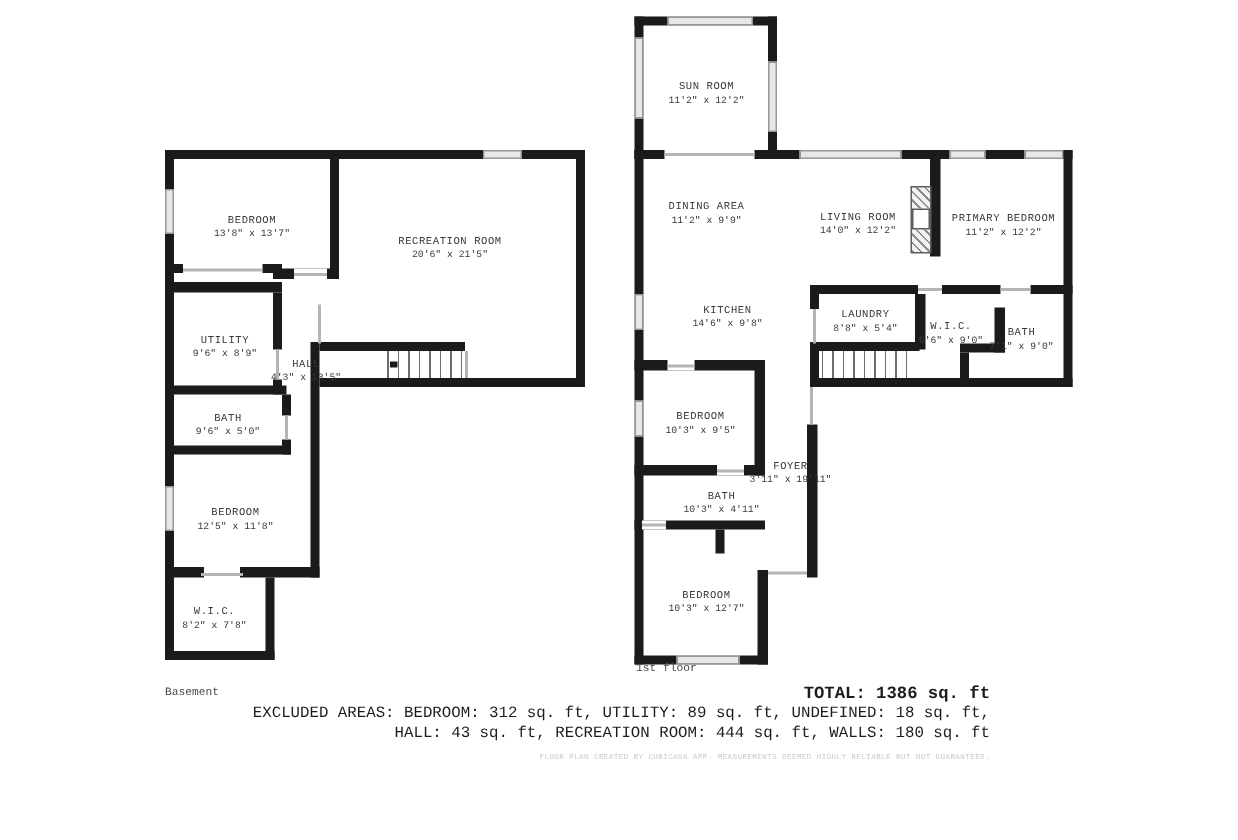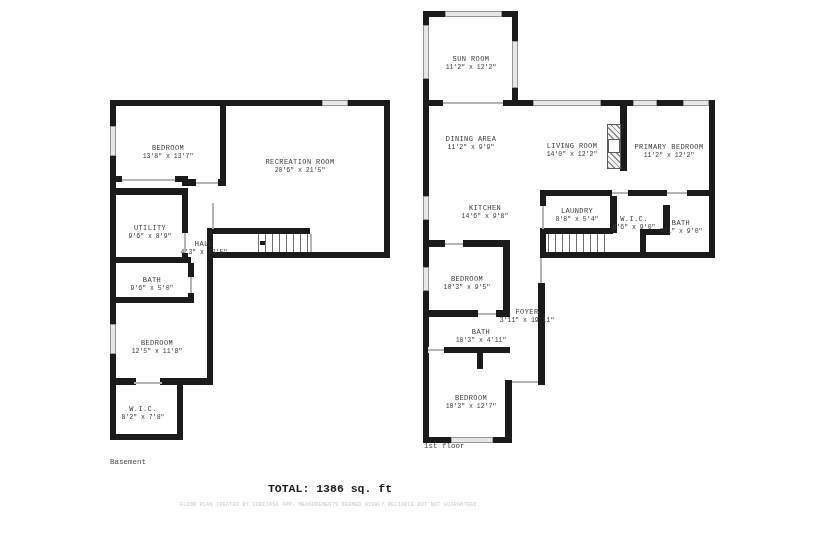--- a/index.html
+++ b/index.html
@@ -11,21 +11,21 @@
   .thin{position:absolute;background:#b5b5b5;}
   .stairs{position:absolute;background:
      repeating-linear-gradient(90deg,#6e6e6e 0 1px,transparent 1px 7px);}
   .hatch{position:absolute;border:1px solid #5c5c5c;box-sizing:border-box;background:
      repeating-linear-gradient(45deg,#8d8d8d 0 1px,#f2f2f2 1px 4px);}
   .hatch-inner{position:absolute;background:#fff;border:1px solid #5c5c5c;box-sizing:border-box;}
   .room{position:absolute;transform:translate(-50%,-50%);text-align:center;color:#3a3a3a;white-space:nowrap;}
   .room .nm{font-size:7px;letter-spacing:.4px;line-height:9px;}
   .room .dm{font-size:6.5px;line-height:8px;}
   .floor-label{position:absolute;font-size:7.5px;color:#4a4a4a;}
-  .summary{position:absolute;left:0;top:482px;width:660px;text-align:center;color:#1c1c1c;}
+  .summary{position:absolute;left:0;top:456px;width:660px;text-align:right;color:#1c1c1c;}
   .summary .t{font-size:11.5px;font-weight:bold;line-height:14px;}
   .summary .l{font-size:10.5px;line-height:13px;}
   .summary .d{font-size:5px;color:#c9c9c9;letter-spacing:.3px;margin-top:6px;}
   .tick{position:absolute;background:#1b1b1b;}
 </style>
 </head>
 <body>
 
 <div id="canvas">
 
@@ -214,16 +214,18 @@
     </div>
     <div class="room" style="left:471px;top:402px">
       <div class="nm">BEDROOM</div>
       <div class="dm">10'3" x 12'7"</div>
     </div>
     <div class="floor-label" style="left:424px;top:442px">1st floor</div>
   </div>
 
   <div class="summary">
     <div class="t">TOTAL: 1386 sq. ft</div>
+    <div class="l">EXCLUDED AREAS: BEDROOM: 312 sq. ft, UTILITY: 89 sq. ft, UNDEFINED: 18 sq. ft,</div>
+    <div class="l">HALL: 43 sq. ft, RECREATION ROOM: 444 sq. ft, WALLS: 180 sq. ft</div>
     <div class="d">FLOOR PLAN CREATED BY CUBICASA APP. MEASUREMENTS DEEMED HIGHLY RELIABLE BUT NOT GUARANTEED.</div>
   </div>
 
 </div>
 
 </body></html>

